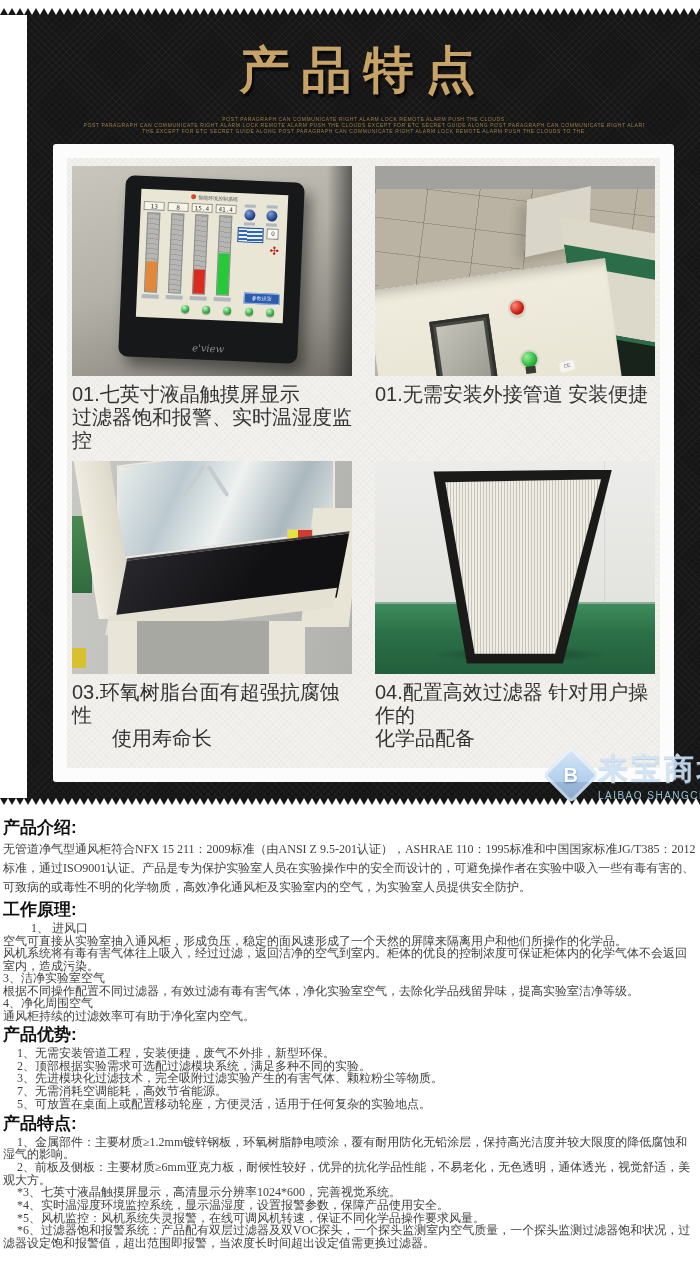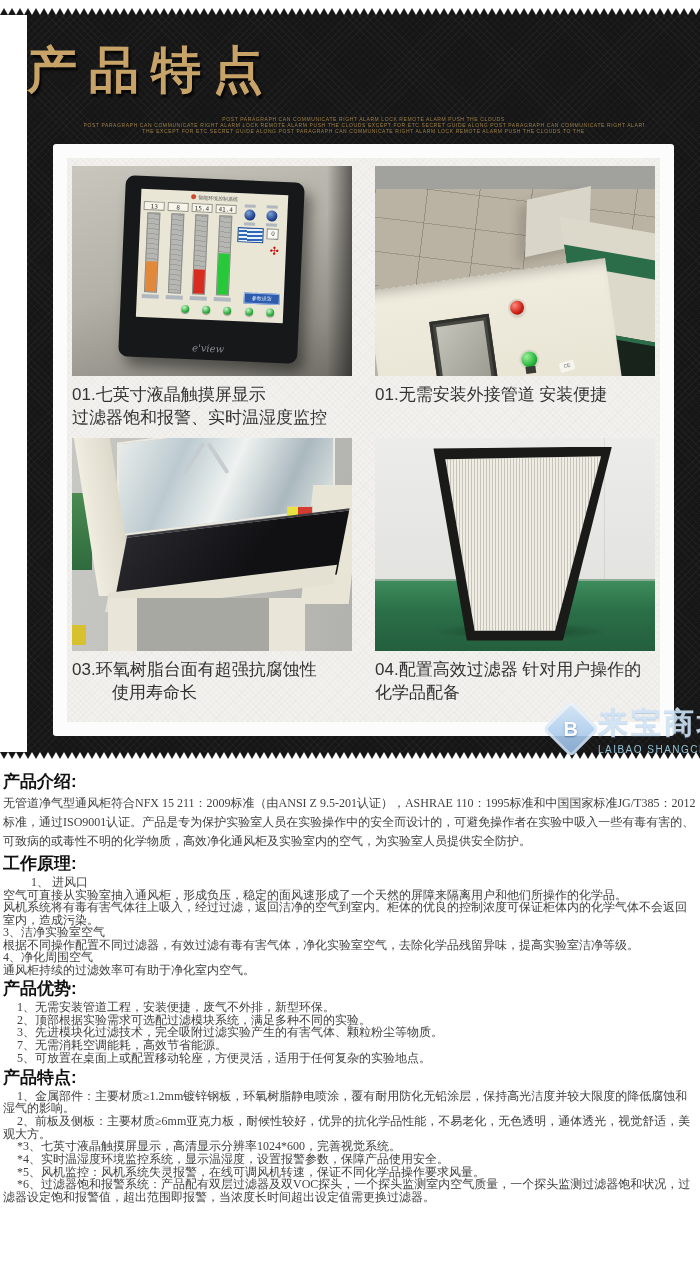--- a/index.html
+++ b/index.html
@@ -10,21 +10,21 @@
   .banner { position:relative; margin-top:8px; overflow:hidden; }
   .zz { display:block; width:700px; height:7px; }
   .banner-body {
     margin-left:27px; padding-bottom:16px;
     background-color:#161616;
     background-image:
       repeating-linear-gradient(45deg, rgba(255,255,255,.03) 0 1px, transparent 1px 5px),
       repeating-linear-gradient(-45deg, rgba(255,255,255,.03) 0 1px, transparent 1px 5px);
   }
   .b-title {
-    padding-top:22px; 
+    padding-top:22px; text-align:center;
     font-family:"DejaVu Serif", serif; font-weight:bold;
     font-size:50px; letter-spacing:12px; color:#c7a367;
     text-shadow:2px 3px 2px rgba(0,0,0,.75);
   }
   .deco { margin-top:12px; text-align:center; }
   .deco-ln {
     font-size:5px; line-height:6px; color:#9c7f49; letter-spacing:.6px;
     white-space:nowrap; overflow:hidden; max-width:560px; margin:0 auto;
   }
 
@@ -36,21 +36,21 @@
     background-image:
       repeating-linear-gradient(45deg, rgba(0,0,0,.02) 0 1px, transparent 1px 4px),
       repeating-linear-gradient(-45deg, rgba(0,0,0,.02) 0 1px, transparent 1px 4px);
     padding:8px 5px 18px;
   }
   .prow { display:flex; gap:23px; }
   .prow2 { margin-top:9px; }
   .cell { width:280px; }
   .photo { position:relative; width:280px; height:210px; overflow:hidden; background:#cccccc; }
   .prow2 .photo { height:213px; }
-  .cap { margin-top:7px; font-size:17px; line-height:23px; color:#333333; }
+  .cap { margin-top:7px; font-size:20px; line-height:23px; color:#333333; }
   .cap .l2-indent { padding-left:40px; }
   .cap-line { min-height:23px; }
 
   
   .p1 { background:linear-gradient(160deg,#c9c6bd 0%,#b4b1a8 45%,#908e86 78%,#6d6b64 100%); }
   .p1::after { content:""; position:absolute; top:0; right:0; bottom:0; width:9%;
     background:linear-gradient(90deg, transparent, rgba(15,15,15,.55)); }
   .monitor { position:absolute; left:18%; top:6%; width:64%; height:86%;
     background:#17181a; border-radius:9px; transform:rotate(2.5deg);
     box-shadow:7px 9px 14px rgba(0,0,0,.45); }

